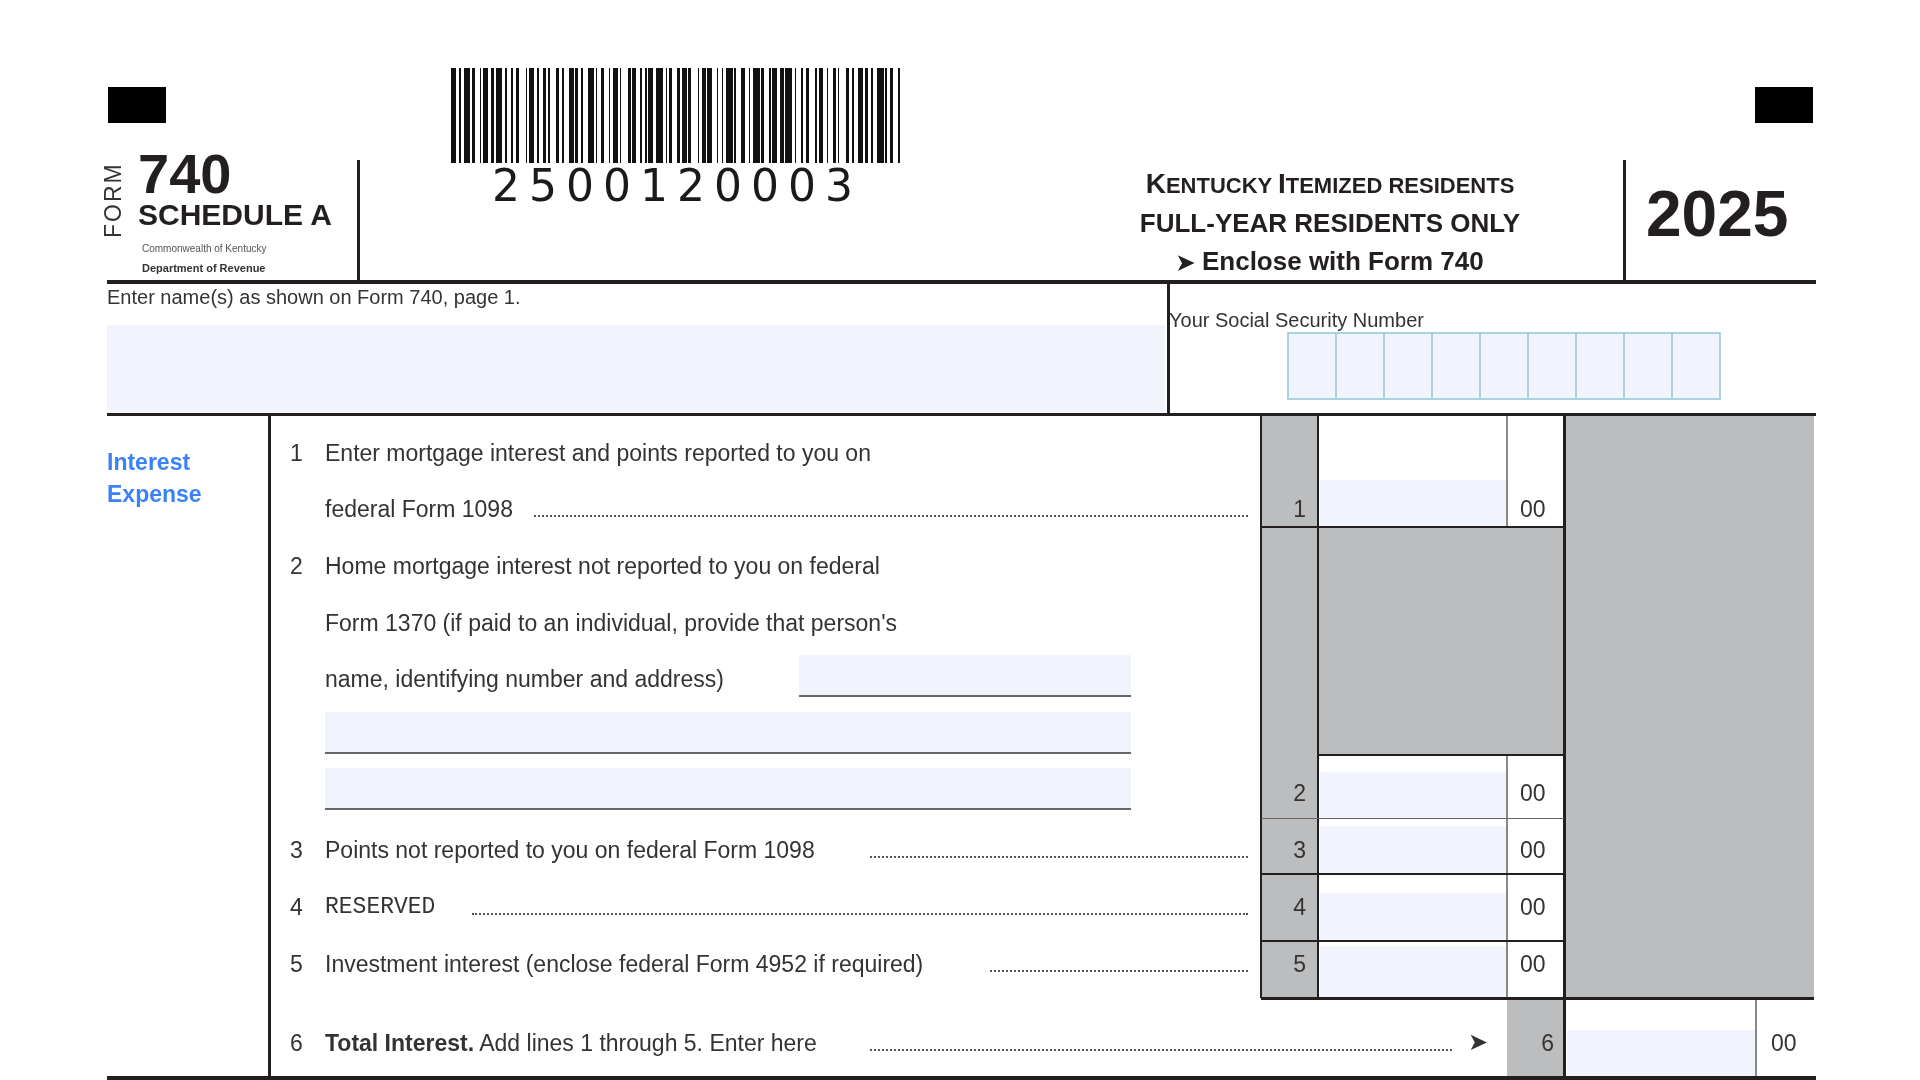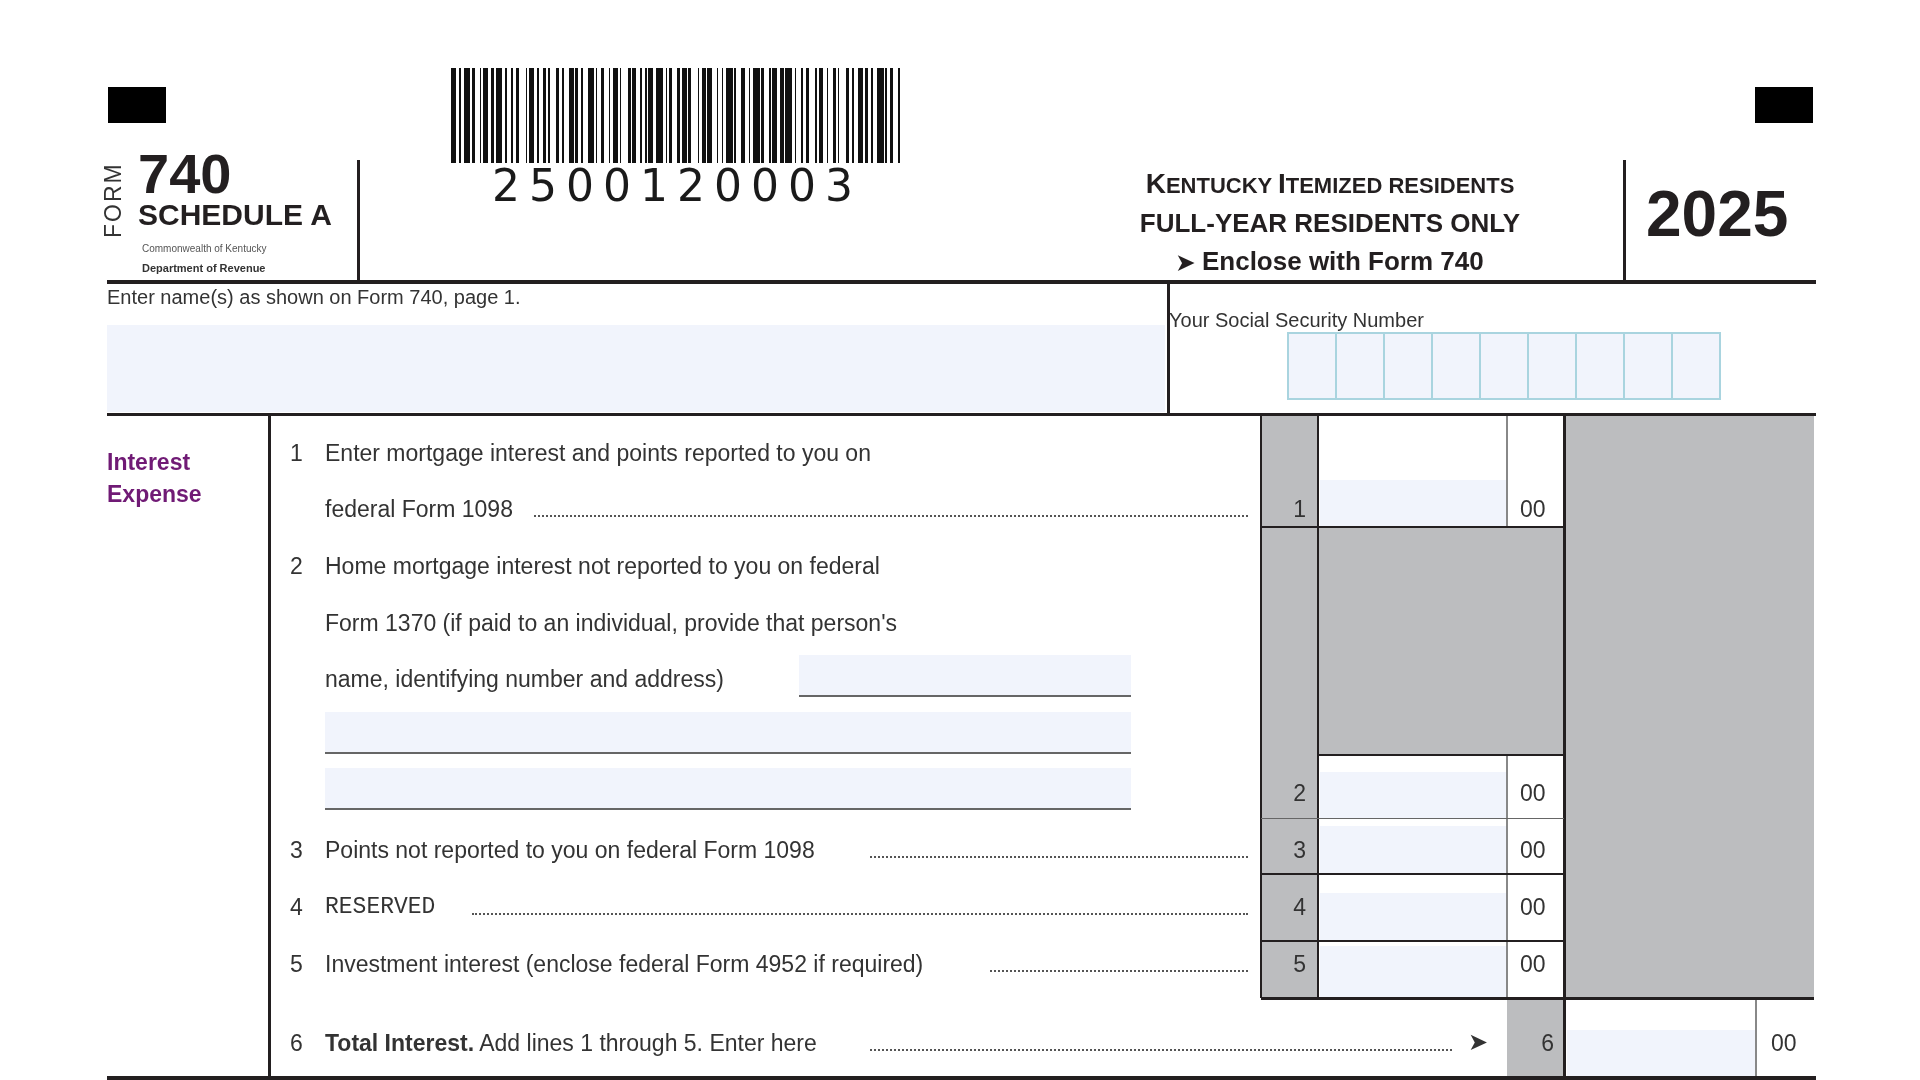--- a/index.html
+++ b/index.html
@@ -22,21 +22,21 @@
   .t1 { top:168px; font-size:28px; }
   .t1 .sc { font-size:22px; }
   .t2 { top:208px; font-size:26px; }
   .t3 { top:246px; font-size:26px; }
   .year { position:absolute; left:1646px; top:182px; font-size:64px; font-weight:bold; line-height:1; }
   .lbl { position:absolute; font-size:20px; color:#333; }
   .fill { position:absolute; background:#f1f4fc; }
   .ssn { position:absolute; left:1287px; top:332px; height:64px; display:flex; border:2px solid #a9d4df; background:#f1f4fc; }
   .ssn div { width:46px; height:64px; border-right:2px solid #a9d4df; }
   .ssn div:last-child { border-right:none; }
-  .section-label { position:absolute; left:107px; top:446px; font-size:23px; font-weight:bold; line-height:32px; color:#701a75; }
+  .section-label { position:absolute; left:107px; top:446px; font-size:23px; font-weight:bold; line-height:32px; color:#3b82f6; }
   .ln { position:absolute; font-size:23px; color:#333; white-space:nowrap; }
   .lnum { position:absolute; font-size:23px; color:#333; }
   .dots { position:absolute; border-bottom:2px dotted #555; height:0; }
   .gray { position:absolute; background:#bcbdbf; }
   .boxnum { position:absolute; font-size:23px; color:#333; text-align:right; width:40px; }
   .cents { position:absolute; font-size:23px; color:#333; }
   .uline { position:absolute; height:2px; background:#666; }
 </style>
 </head>
 <body>

